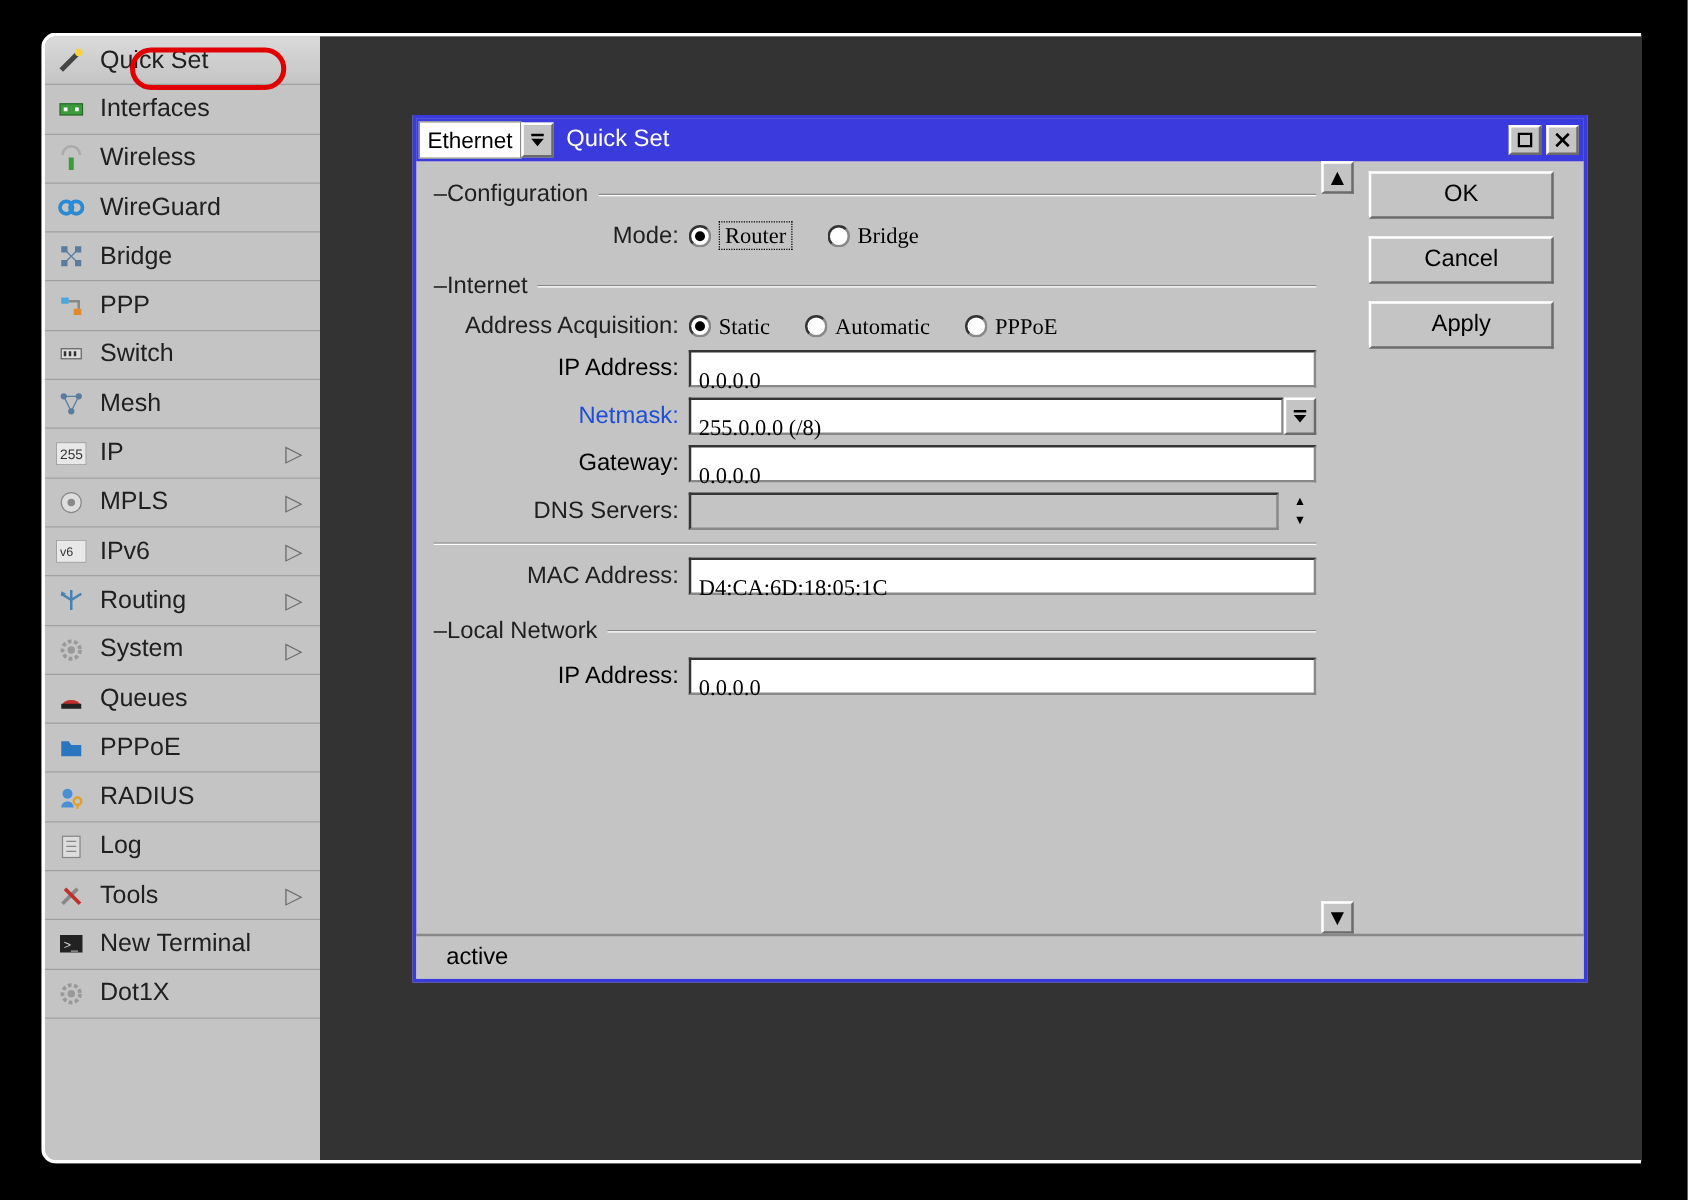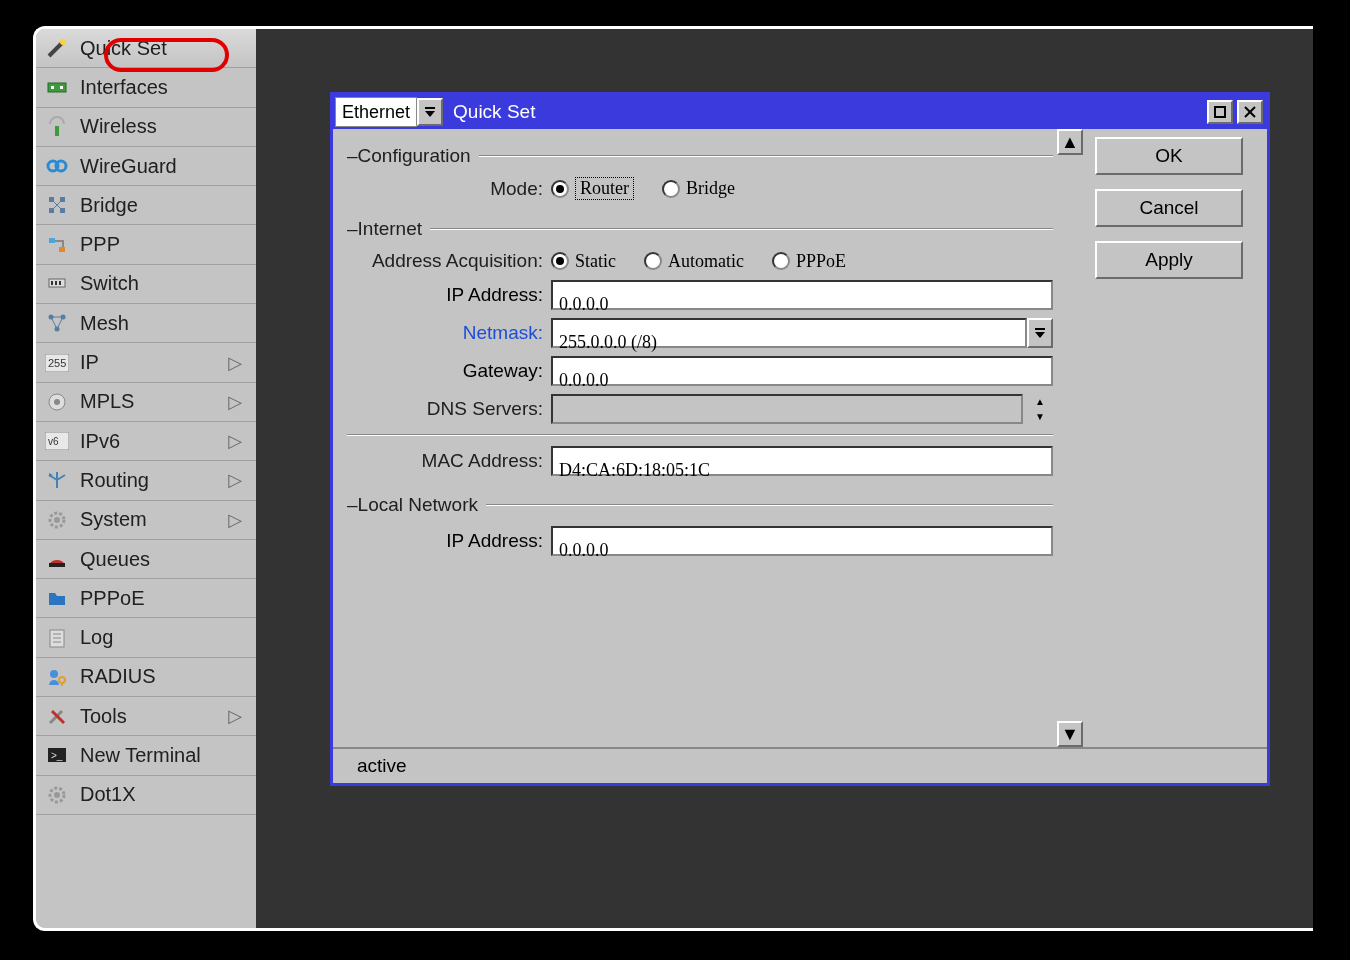--- a/index.html
+++ b/index.html
@@ -394,38 +394,38 @@
       <span class="sb-icon">
           <svg width="22" height="22">
             <path d="M3 6 H9 L11 9 H19 V18 H3 Z" fill="#2a75c0"></path>
           </svg>
         </span>
       <span class="sb-label">PPPoE</span>
     </div>
     <div class="sidebar-item">
       <span class="sb-icon">
           <svg width="22" height="22">
+            <circle cx="8" cy="8" r="4" fill="#4a90d9"></circle>
+            <path d="M3 19 A5 5 0 0 1 13 19" fill="#4a90d9"></path>
+            <circle cx="16" cy="14" r="3" fill="none" stroke="#e0a030" stroke-width="2"></circle>
+            <rect x="15" y="16" width="2" height="4" fill="#e0a030"></rect>
+          </svg>
+        </span>
+      <span class="sb-label">RADIUS</span>
+    </div>
+    <div class="sidebar-item">
+      <span class="sb-icon">
+          <svg width="22" height="22">
             <rect x="4" y="3" width="14" height="17" fill="#ddd" stroke="#888"></rect>
             <line x1="7" y1="7" x2="15" y2="7" stroke="#888"></line>
             <line x1="7" y1="11" x2="15" y2="11" stroke="#888"></line>
             <line x1="7" y1="15" x2="15" y2="15" stroke="#888"></line>
           </svg>
         </span>
       <span class="sb-label">Log</span>
-    </div>
-    <div class="sidebar-item">
-      <span class="sb-icon">
-          <svg width="22" height="22">
-            <circle cx="8" cy="8" r="4" fill="#4a90d9"></circle>
-            <path d="M3 19 A5 5 0 0 1 13 19" fill="#4a90d9"></path>
-            <circle cx="16" cy="14" r="3" fill="none" stroke="#e0a030" stroke-width="2"></circle>
-            <rect x="15" y="16" width="2" height="4" fill="#e0a030"></rect>
-          </svg>
-        </span>
-      <span class="sb-label">RADIUS</span>
     </div>
     <div class="sidebar-item">
       <span class="sb-icon">
           <svg width="22" height="22">
             <line x1="4" y1="18" x2="16" y2="6" stroke="#888" stroke-width="3"></line>
             <line x1="6" y1="6" x2="18" y2="18" stroke="#c0302a" stroke-width="3"></line>
           </svg>
         </span>
       <span class="sb-label">Tools</span>
       <span class="sb-arrow">▷</span>

